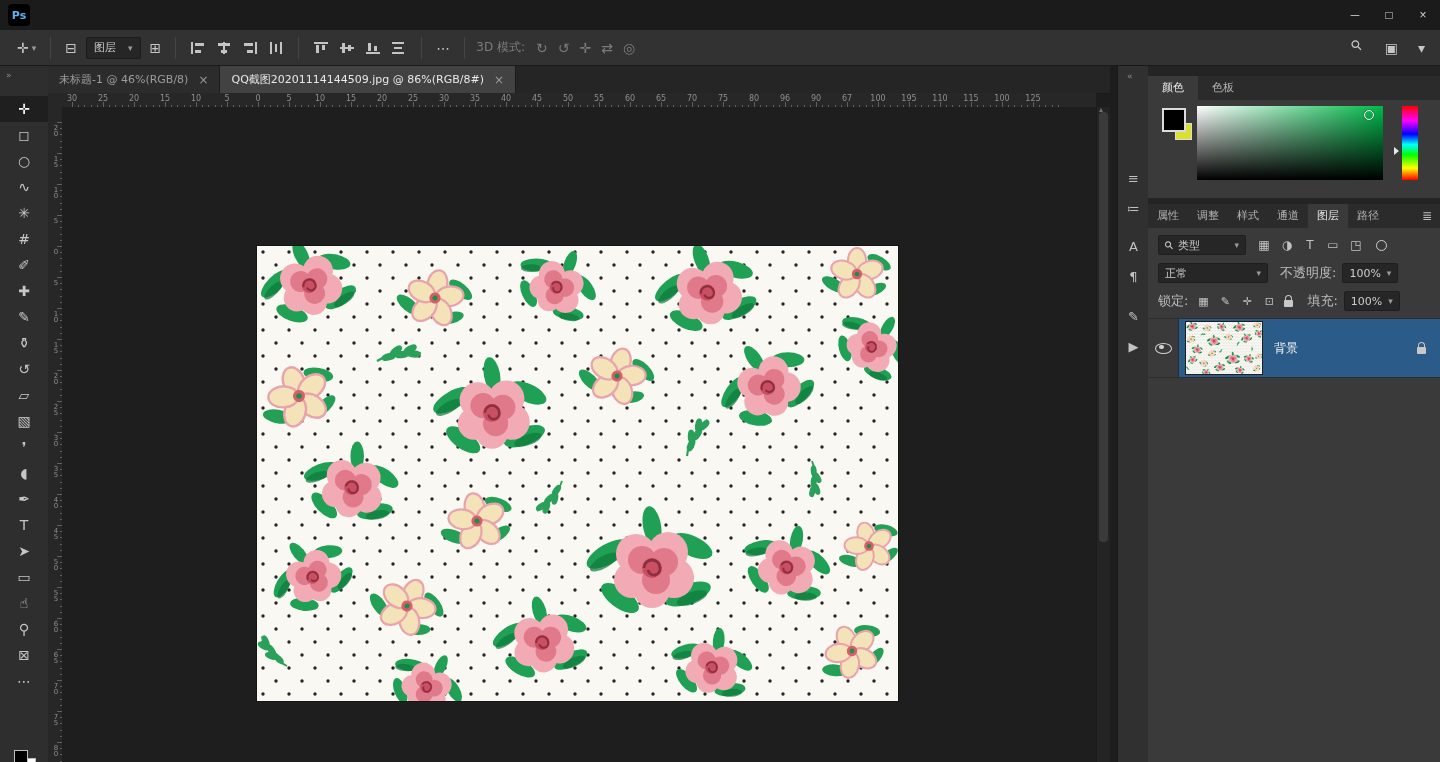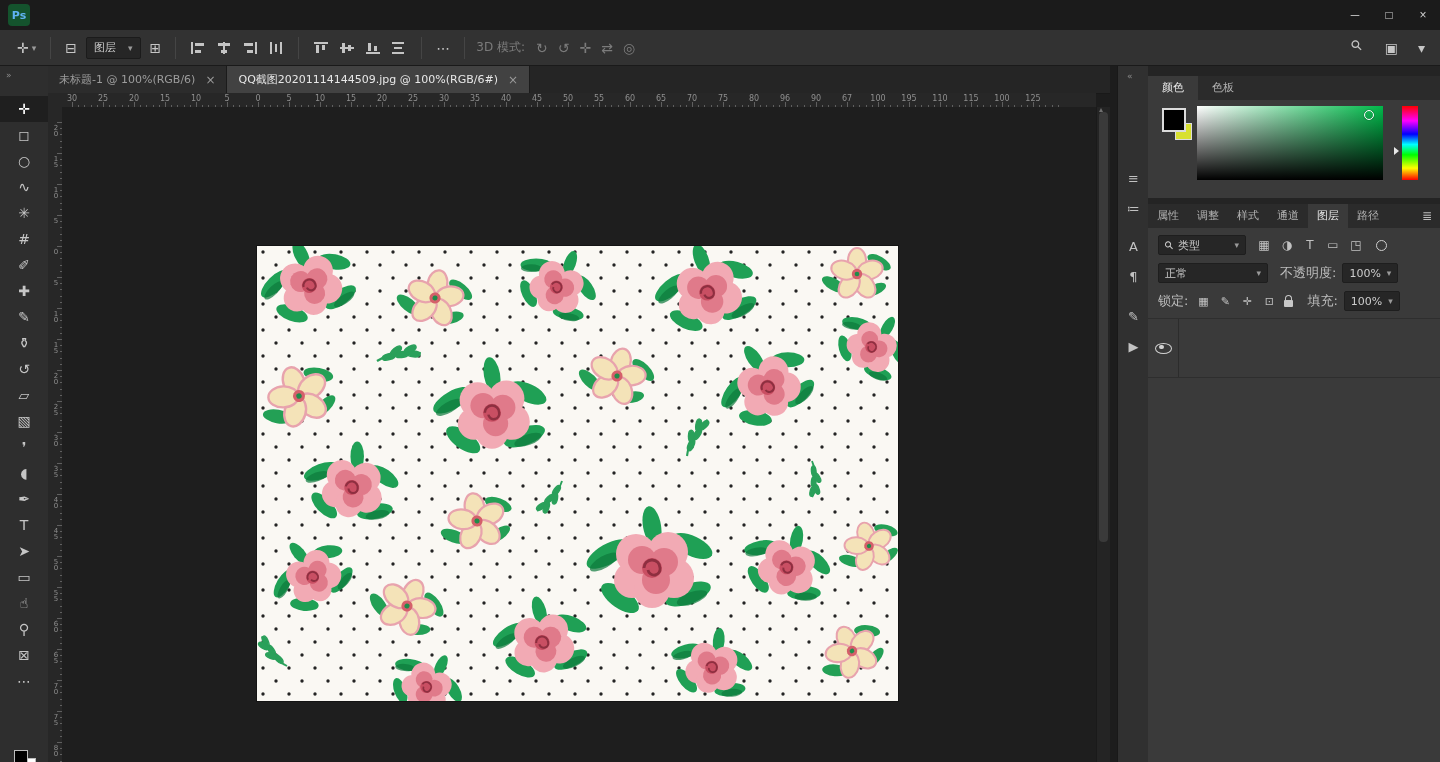--- a/index.html
+++ b/index.html
@@ -3,21 +3,21 @@
 <meta charset="utf-8">
 <style>
   html,body{margin:0;padding:0}
   body{width:1440px;height:762px;overflow:hidden;background:#1d1d1d;
        font-family:"DejaVu Sans",sans-serif;font-size:12px;color:#c8c8c8;position:relative;
        -webkit-font-smoothing:antialiased;user-select:none}
 
   
   .menubar{position:absolute;left:0;top:0;width:1440px;height:30px;background:#1b1b1b;
            display:flex;align-items:center;border-bottom:1px solid #101010}
-  .ps-logo{width:22px;height:22px;margin-left:8px;border-radius:4px;background:#14532d;
+  .ps-logo{width:22px;height:22px;margin-left:8px;border-radius:4px;background:#000000;
            color:#5fb2f0;font-size:11px;font-weight:bold;display:flex;align-items:center;justify-content:center}
   .menus{display:flex;margin-left:10px}
   .menu-item{padding:0 10px;line-height:30px;color:#d6d6d6;font-size:12px;cursor:default}
   .win-controls{margin-left:auto;display:flex}
   .win-controls button{width:34px;height:29px;background:none;border:none;color:#cfcfcf;font-size:12px;cursor:default}
   .win-close{font-size:15px}
 
   
   .options-bar{position:absolute;left:0;top:30px;width:1440px;height:36px;background:#323232;
                border-bottom:1px solid #1a1a1a;display:flex;align-items:center;padding-left:12px;box-sizing:border-box}
@@ -283,25 +283,25 @@
       </div>
     </div>
   <div class="tb-swatches">
     <div class="fgc" id="tb-fg" style="background: rgb(0, 0, 0);"></div>
     <div class="bgc" id="tb-bg" style="background: rgb(255, 255, 255);"></div>
   </div>
 </div>
 
 <div class="tabbar" id="tabbar">
     <div class="tab">
-      <span class="tab-title">未标题-1 @ 100%(RGB/6)</span>
+      <span class="tab-title">未标题-1 @ 46%(RGB/8)</span>
       <span class="tab-close">×</span>
     </div>
     <div class="tab active">
-      <span class="tab-title">QQ截图20201114144509.jpg @ 100%(RGB/6#)</span>
+      <span class="tab-title">QQ截图20201114144509.jpg @ 86%(RGB/8#)</span>
       <span class="tab-close">×</span>
     </div>
   </div>
 
 <div class="corner"></div>
 <div class="h-ruler" id="h-ruler">
     <span class="rnum" style="left: 1px;">30</span>
     <i class="htick hmaj" style="left: 10px;"></i>
     <i class="htick hmin" style="left: 16.2px;"></i>
     <i class="htick hmin" style="left: 22.4px;"></i>
@@ -800,13 +800,20 @@
   <span class="select val-select">
     <span class="grow">100%</span>
     <span class="caret">▾</span>
   </span>
 </div>
 
 <div class="layer-row">
   <div class="eye-cell">
     <span class="eye"></span>
   </div>
+  <div class="layer-main" id="layer-row-main" style="background: rgb(43, 91, 136);">
+    <svg class="layer-thumb" viewBox="0 0 641 455" preserveAspectRatio="none">
+      <use href="#flowerfield"></use>
+    </svg>
+    <span class="layer-name">背景</span>
+    <span class="lock-css layer-lock"></span>
+  </div>
 </div>
 
 </body></html>

